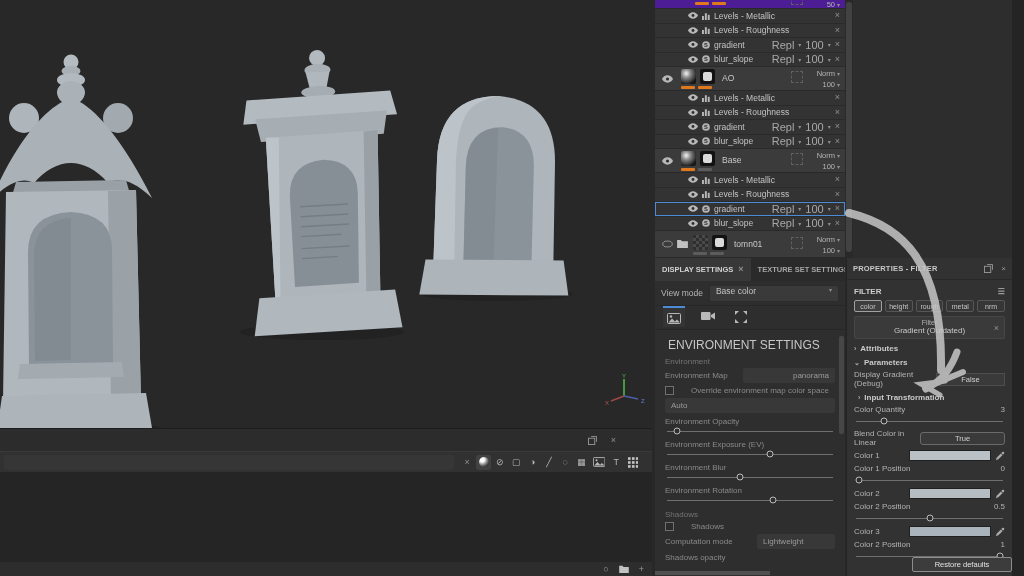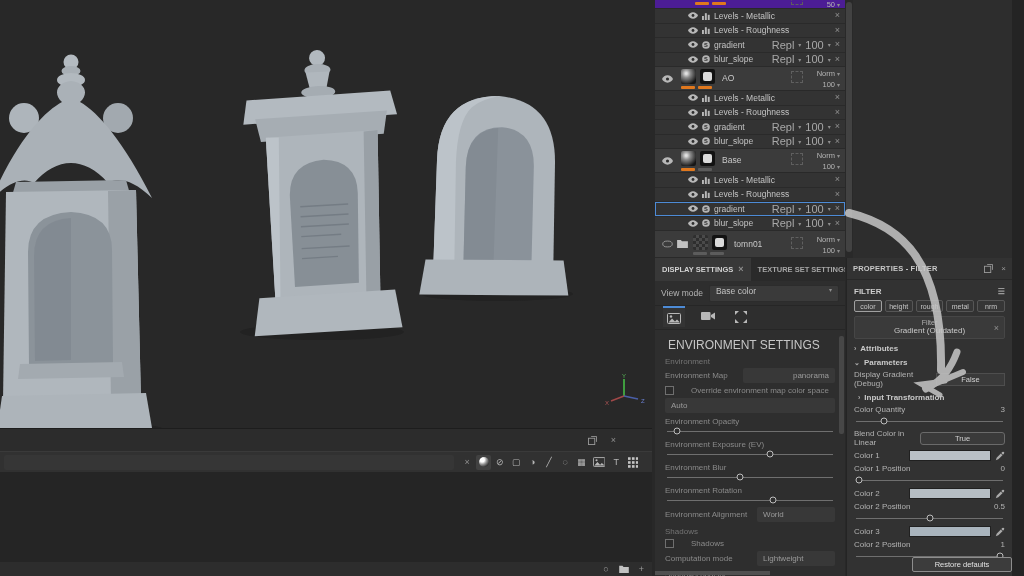--- a/index.html
+++ b/index.html
@@ -585,26 +585,20 @@
       <div class="slb">Environment Blur</div>
       <div class="slider">
           <span class="track"></span>
           <span class="knob" style="left:44%"></span>
         </div>
       <div class="slb">Environment Rotation</div>
       <div class="slider">
           <span class="track"></span>
           <span class="knob" style="left:64%"></span>
         </div>
-      <div class="frow">
-        <span>Environment Alignment</span>
-        <div class="fld mid">
-            <span>World</span>
-          </div>
-      </div>
       <div class="grp">Shadows</div>
       <div class="cbrow">
         <span class="cb"></span>
         <span>Shadows</span>
       </div>
       <div class="frow">
         <span>Computation mode</span>
         <div class="fld mid">
             <span>Lightweight</span>
           </div>

